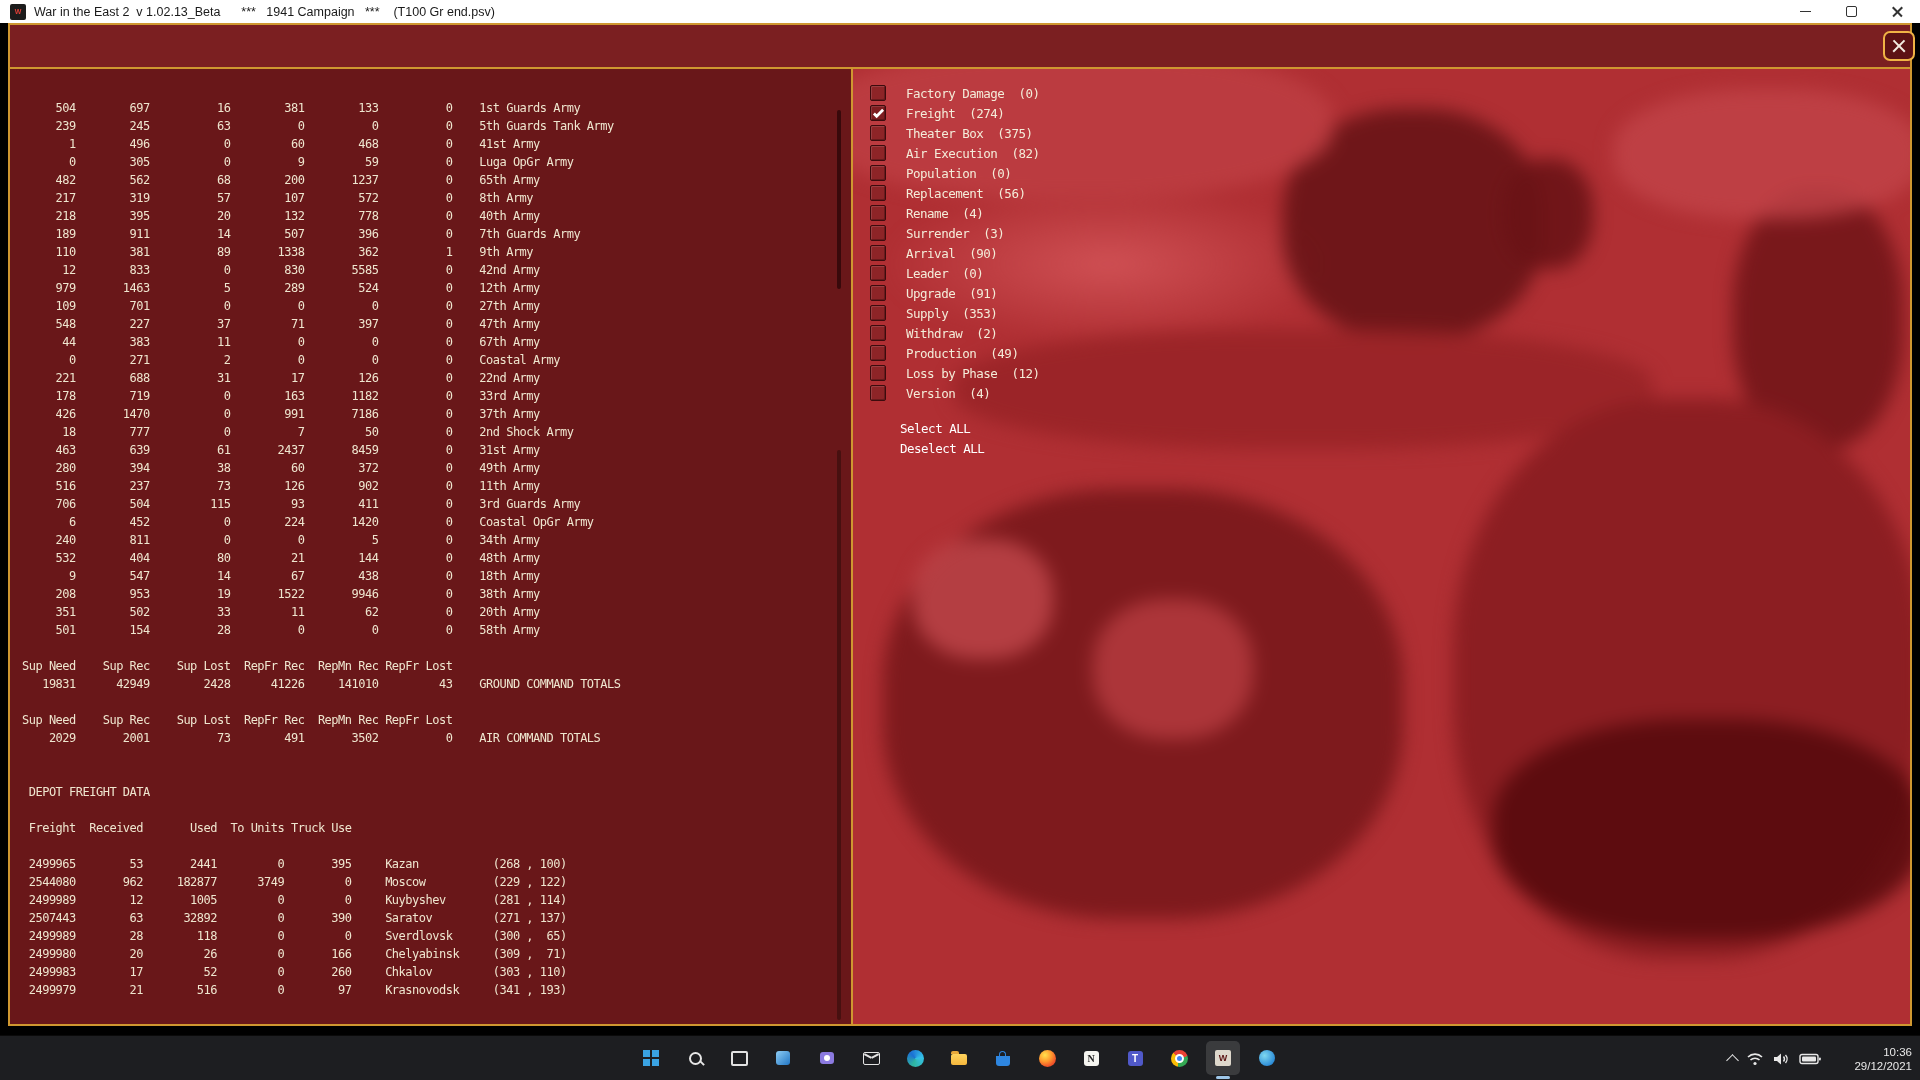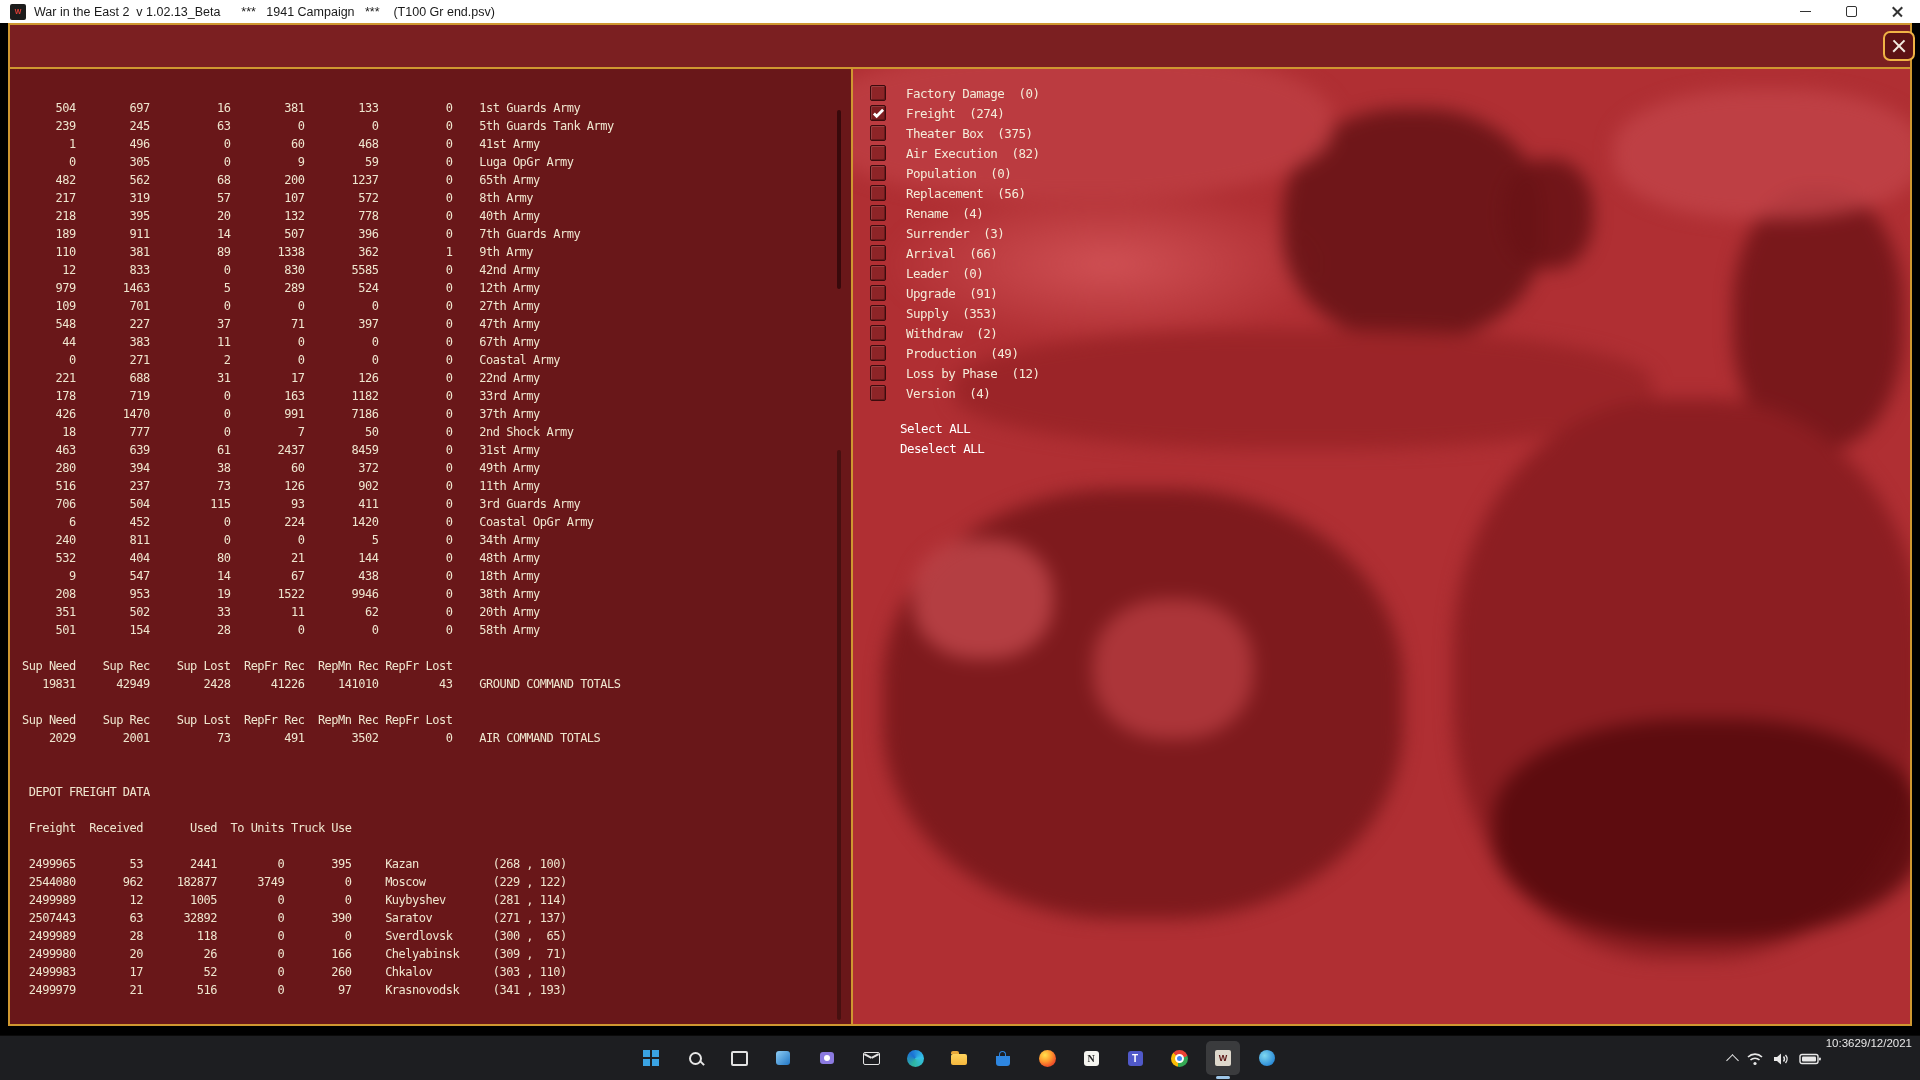--- a/index.html
+++ b/index.html
@@ -81,21 +81,21 @@
   .i-firefox .g{width:17px;height:17px;border-radius:50%;background:radial-gradient(circle at 35% 30%,#ffe14d 0%,#ff9a2e 40%,#f0542a 70%,#d43a1e 100%);}
   .i-notion .g{width:15px;height:15px;background:#f5f5f0;border-radius:3px;color:#222;font:bold 10px "Liberation Serif",serif;}
   .i-teams .g{width:15px;height:15px;background:#5059c9;border-radius:3px;color:#fff;font:bold 10px "Liberation Sans",sans-serif;}
   .i-chrome .g{width:17px;height:17px;border-radius:50%;background:conic-gradient(from -45deg,#ea4335 0 33%,#34a853 0 66%,#fbbc05 0 100%);}
   .i-chrome .g::after{content:'';position:absolute;inset:4px;background:#4285f4;border:2px solid #fff;border-radius:50%;}
   .i-wite2 .g{width:16px;height:16px;background:#ded8cc;border-radius:2px;color:#5a1212;font:bold 9px "Liberation Sans",sans-serif;}
   .i-paint3d .g{width:16px;height:16px;border-radius:50%;background:radial-gradient(circle at 35% 35%,#7fd8f0,#2f8fd8 70%,#1c6cb8);}
   
   .tray{position:absolute;left:1728px;top:0;height:45px;display:flex;align-items:center;gap:9px;}
   .chev{width:8px;height:8px;border-left:1.6px solid #e8e8e8;border-top:1.6px solid #e8e8e8;transform:rotate(45deg);margin-top:3px;}
-  .clock{position:absolute;right:8px;top:0;height:45px;display:flex;flex-direction:row;justify-content:center;text-align:right;color:#e8e8e8;font-size:11.5px;line-height:14px;}
+  .clock{position:absolute;right:8px;top:0;height:45px;display:flex;flex-direction:column;justify-content:center;text-align:right;color:#e8e8e8;font-size:11.5px;line-height:14px;}
 </style>
 </head>
 <body>
 
 <div class="titlebar">
   <div class="app-ico">W</div>
   <div class="tb-title">War in the East 2  v 1.02.13_Beta      ***   1941 Campaign   ***    (T100 Gr end.psv)</div>
   <div class="win-ctrls">
     <div class="win-btn">
         <span class="gl-min"></span>
@@ -219,21 +219,21 @@
           <div class="f-row">
             <span class="cb"></span>
             <span class="f-label">Rename  (4)</span>
           </div>
           <div class="f-row">
             <span class="cb"></span>
             <span class="f-label">Surrender  (3)</span>
           </div>
           <div class="f-row">
             <span class="cb"></span>
-            <span class="f-label">Arrival  (66)</span>
+            <span class="f-label">Arrival  (90)</span>
           </div>
           <div class="f-row">
             <span class="cb"></span>
             <span class="f-label">Leader  (0)</span>
           </div>
           <div class="f-row">
             <span class="cb"></span>
             <span class="f-label">Upgrade  (91)</span>
           </div>
           <div class="f-row">

